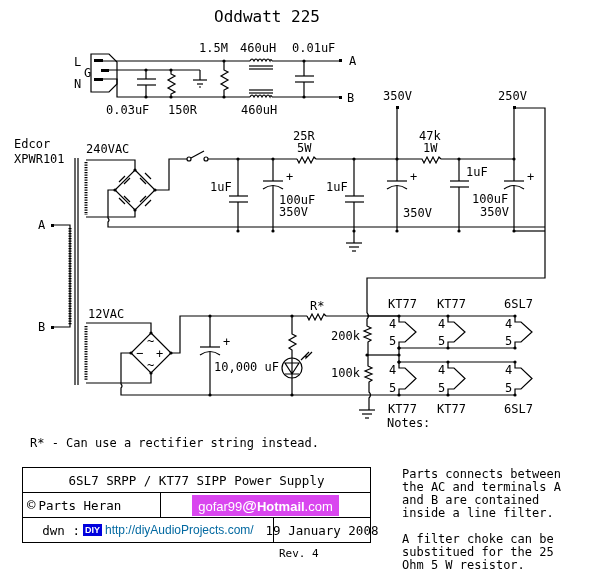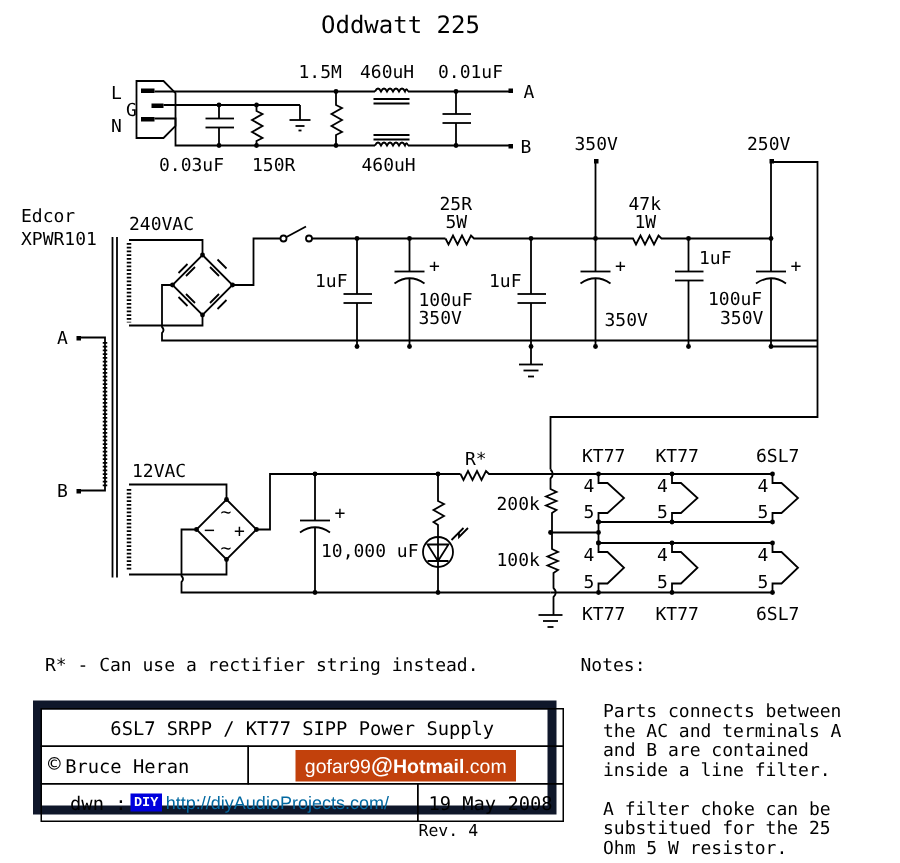--- a/index.html
+++ b/index.html
@@ -2,28 +2,28 @@
 <html><head>
 <meta charset="utf-8">
 <style>
   html, body { margin:0; padding:0; background:#ffffff; }
   body { width:600px; height:575px; position:relative; overflow:hidden; font-family:"DejaVu Sans Mono", monospace; color:#000; }
   svg { position:absolute; left:0; top:0; }
   .lbl { font-family:"DejaVu Sans Mono", monospace; font-size:12px; fill:#000; }
   .ttl { font-family:"DejaVu Sans Mono", monospace; font-size:16px; font-weight:normal; fill:#000; }
   .w { stroke:#000; stroke-width:1.2; fill:none; }
   .dot { fill:#000; }
-  .box { position:absolute; border:6px solid #0f172a; background:#fff; box-sizing:border-box; font-family:"DejaVu Sans Mono", monospace; font-size:13px; }
+  .box { position:absolute; border:1px solid #0f172a; background:#fff; box-sizing:border-box; font-family:"DejaVu Sans Mono", monospace; font-size:13px; }
   .cell { position:absolute; box-sizing:border-box; border:1px solid #000; display:flex; align-items:center; justify-content:center; font-size:12.5px; white-space:nowrap; }
-  .hot { background:#c2410c; color:#fff; font-family:"Liberation Sans", sans-serif; font-size:13px; padding:2px 6px; }
+  .hot { background:#d946ef; color:#fff; font-family:"Liberation Sans", sans-serif; font-size:13px; padding:2px 6px; }
   .hot b { font-weight:bold; }
-  .diy { background:#0000dd; color:#fff; font-family:Liberation Mono, monospace; font-size:9px; font-weight:bold; padding:1px 2px; margin:16px 3px; }
+  .diy { background:#0000dd; color:#fff; font-family:Liberation Sans, sans-serif; font-size:9px; font-weight:bold; padding:1px 2px; margin:16px 3px; }
   .url { color:#0369a1; font-family:Liberation Sans, sans-serif; font-size:12px; }
   .notes { position:absolute; left:402px; top:468px; font-size:12px; line-height:13px; white-space:pre; }
-  .notes-h { position:absolute; left:387px; top:436px; font-size:12px; }
+  .notes-h { position:absolute; left:387px; top:416px; font-size:12px; }
   .rnote { position:absolute; left:30px; top:436px; font-size:12px; white-space:pre; }
   .rev { position:absolute; left:279px; top:547px; font-size:11px; }
 </style>
 </head>
 <body>
 
 <svg width="600" height="575" viewBox="0 0 600 575">
 
   <text class="ttl" x="214" y="22">Oddwatt 225</text>
 
@@ -296,25 +296,25 @@
 inside a line filter.</span><span>
 
 </span><span>A filter choke can be
 substitued for the 25
 Ohm 5 W resistor.</span></div>
 
 <div class="box" style="left:22px;top:467px;width:349px;height:76px;">
   <div class="cell" style="left:-1px;top:-1px;width:349px;height:26px;">6SL7 SRPP / KT77 SIPP Power Supply</div>
   <div class="cell" style="left:-1px;top:24px;width:139px;height:26px;justify-content:flex-start;padding-left:4px;">
     <span style="font-size:14px;margin-right:3px;">©</span>
-    <span>Bruce Heran</span>
+    <span>Parts Heran</span>
   </div>
   <div class="cell" style="left:137px;top:24px;width:211px;height:26px;">
     <span class="hot"><span>gofar99</span><b style="font-size:15px">@</b><b>Hotmail</b><span>.com</span></span>
   </div>
   <div class="cell" style="left:-1px;top:49px;width:252px;height:26px;text-align:right;">
     <span>dwn :</span>
     <span class="diy">DIY</span>
     <span class="url">http://diyAudioProjects.com/</span>
   </div>
-  <div class="cell" style="left:250px;top:49px;width:98px;height:26px;">19 May 2008</div>
+  <div class="cell" style="left:250px;top:49px;width:98px;height:26px;">19 January 2008</div>
 </div>
 <div class="rev">Rev. 4</div>
 
 </body></html>

